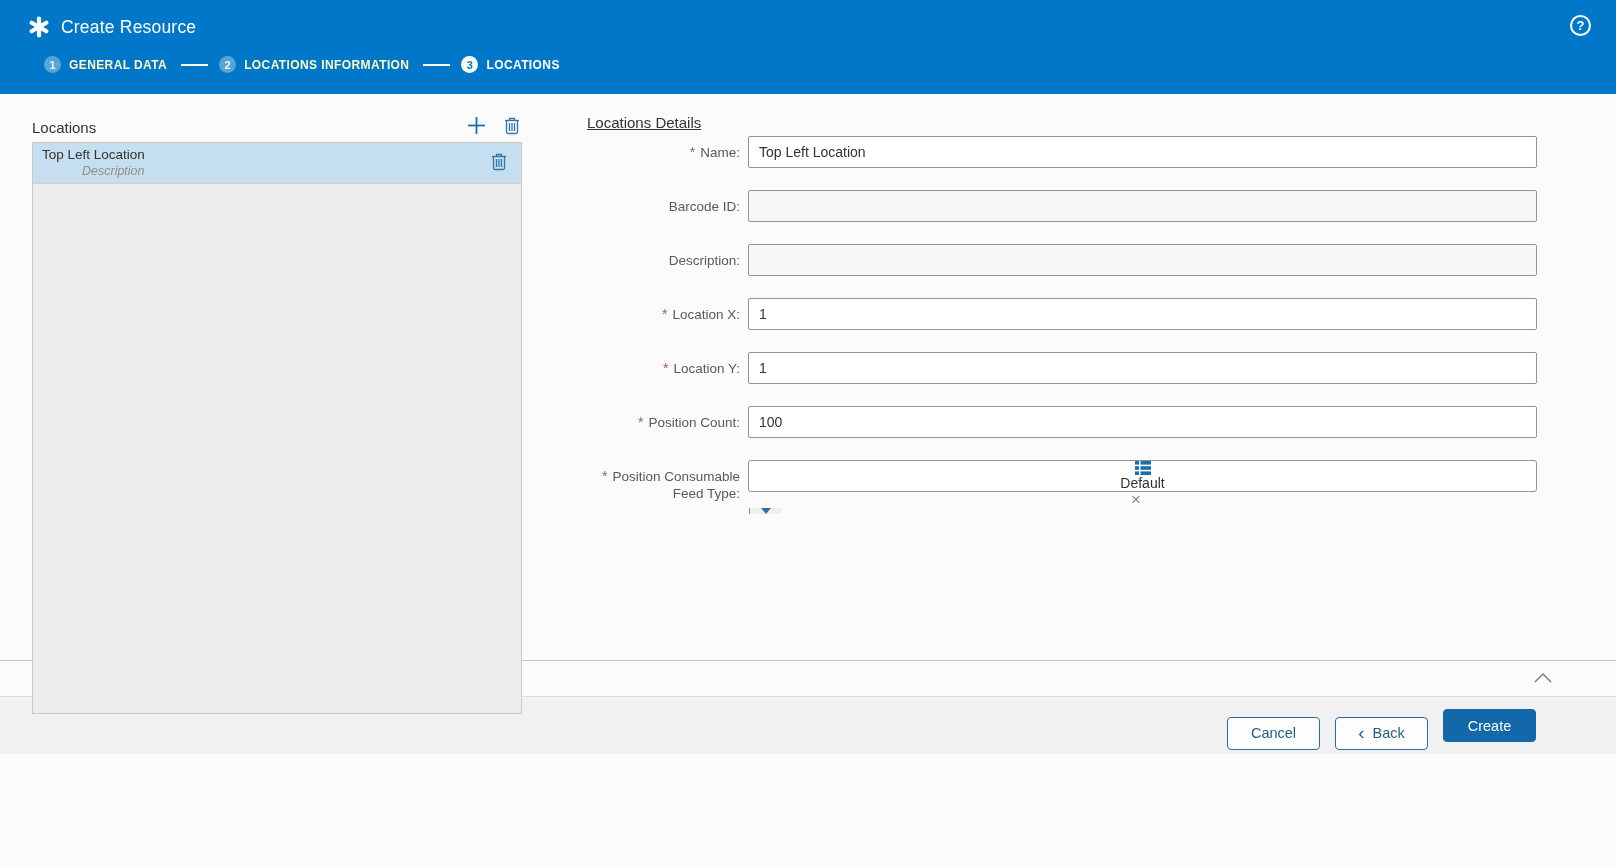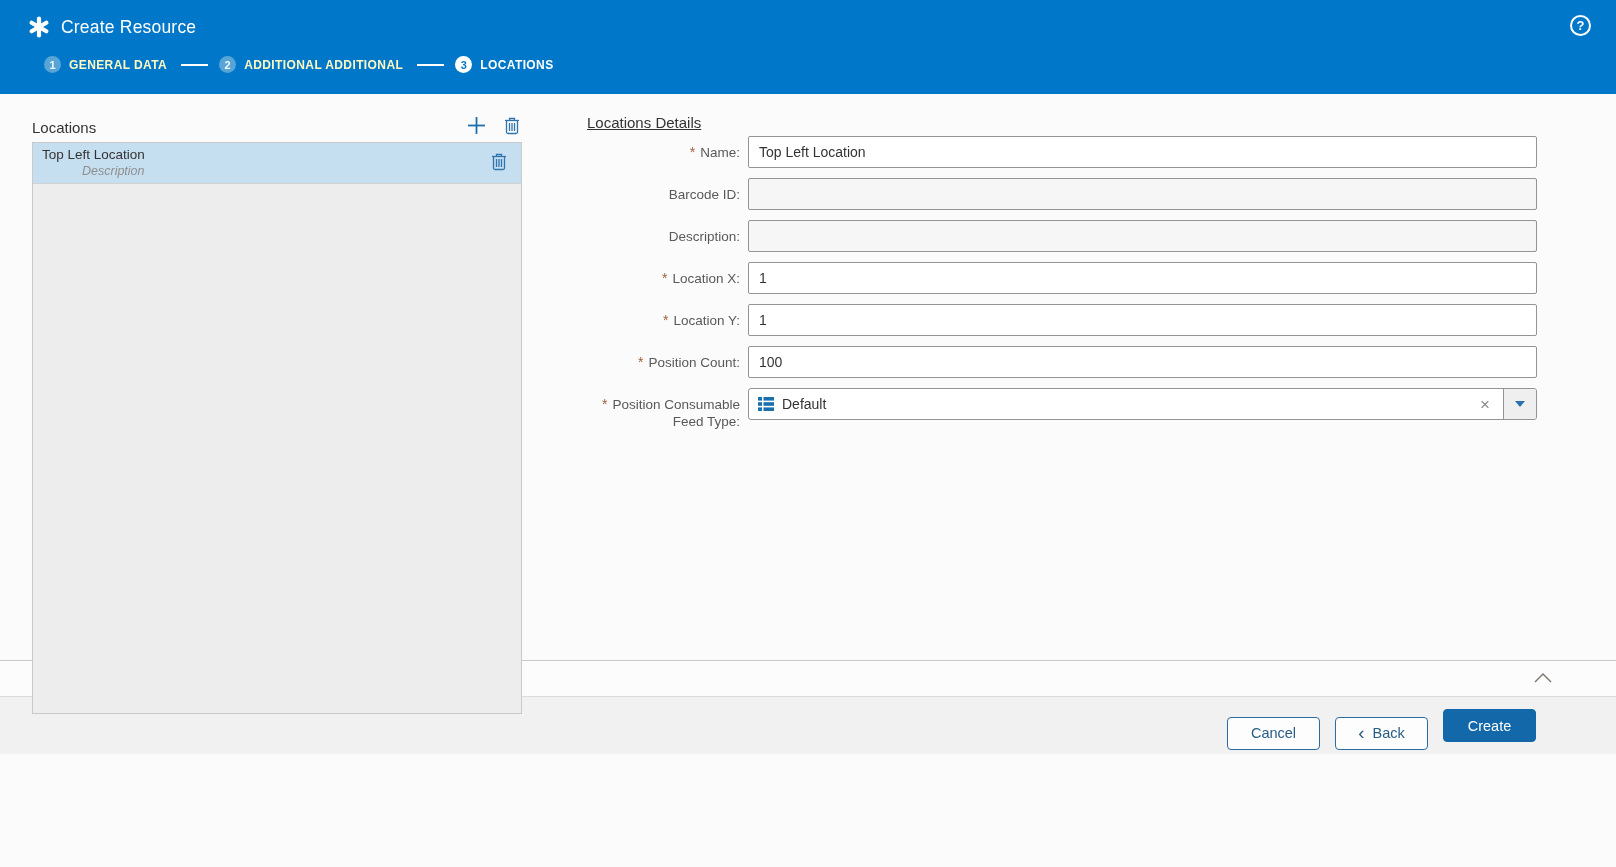--- a/index.html
+++ b/index.html
@@ -40,29 +40,29 @@
   .left-head .icon-btn{margin-left:14px;}
   .list-panel{height:572px;background:#ededed;border:1px solid #c9c9c9;overflow:hidden;}
   .list-item{height:41px;background:var(--selected-blue);display:flex;align-items:center;
              padding:0 12px 0 9px;border-bottom:1px solid #d2d2d2;cursor:pointer;}
   .li-text{flex:1;display:flex;flex-direction:column;justify-content:center;line-height:1.25;}
   .li-name{font-size:13.5px;color:#333;}
   .li-desc{font-size:12.5px;color:#8f8f8f;font-style:italic;margin-left:40px;}
 
   .right{position:absolute;left:587px;top:0;width:950px;padding-top:20px;}
   .details-title{font-size:15px;color:#333;height:20px;margin-bottom:2px;text-decoration:underline;}
-  .frow{display:flex;margin-bottom:10px;}
+  .frow{display:flex;margin-bottom:22px;}
   .flabel{width:153px;flex:0 0 153px;text-align:right;padding-top:8px;font-size:13.5px;color:#595959;line-height:17px;}
   .req{color:var(--asterisk);margin-right:5px;font-size:14px;}
   .fctrl{margin-left:8px;flex:1;}
   .tinput{width:789px;height:32px;border:1px solid #949494;border-radius:2px;background:#fff;
           font-family:inherit;font-size:14px;color:#333;padding:0 10px;}
   .tinput.empty{background:#f6f6f6;}
   .combobox{width:789px;height:32px;border:1px solid #949494;border-radius:3px;background:#fff;
-            display:flex;align-items:center;cursor:pointer;}
+            display:flex;align-items:center;cursor:pointer;flex-direction:column;}
   .cb-icon{margin:0 8px 0 9px;display:inline-flex;}
   .cb-value{font-size:14px;color:#333;flex:1;}
   .cb-clear{color:#8a8a8a;font-size:17px;margin-right:13px;cursor:pointer;line-height:1;}
   .cb-arrow-btn{width:33px;align-self:stretch;border-left:1px solid #949494;background:#efefef;
                 display:flex;align-items:center;justify-content:center;border-radius:0 3px 3px 0;cursor:pointer;}
   .triangle-down{width:0;height:0;border-left:5.5px solid transparent;border-right:5.5px solid transparent;
                  border-top:6.5px solid #2a72ae;}
 
   
   .comments-bar{flex:0 0 36px;background:#fcfcfc;border-top:1px solid #c9c9c9;display:flex;
@@ -100,21 +100,21 @@
       </div>
     </div>
     <div class="stepper">
       <div class="step">
         <span class="circle">1</span>
         <span class="slabel">GENERAL DATA</span>
       </div>
       <span class="connector"></span>
       <div class="step">
         <span class="circle">2</span>
-        <span class="slabel">ADDITIONAL ADDITIONAL</span>
+        <span class="slabel">LOCATIONS INFORMATION</span>
       </div>
       <span class="connector"></span>
       <div class="step active">
         <span class="circle">3</span>
         <span class="slabel">LOCATIONS</span>
       </div>
     </div>
   </header>
 
   <main>

